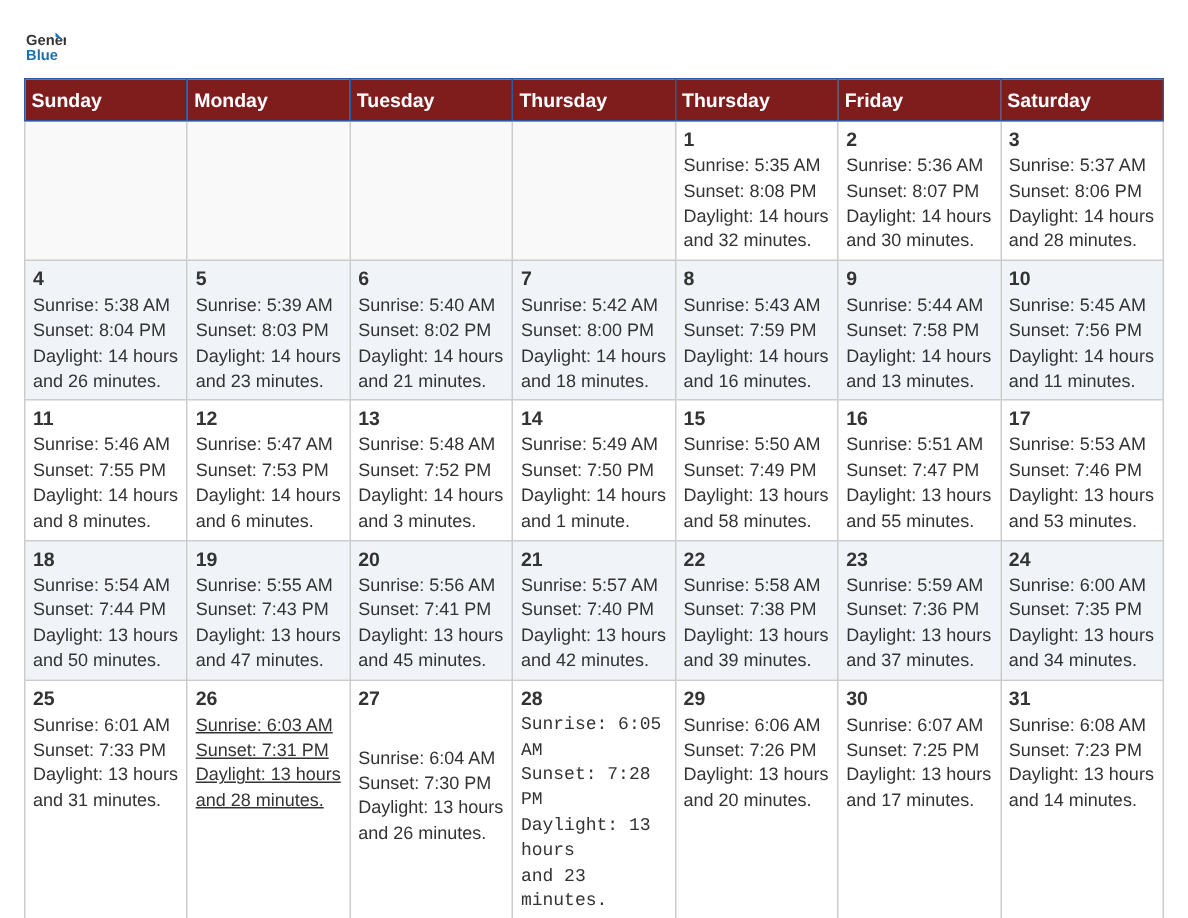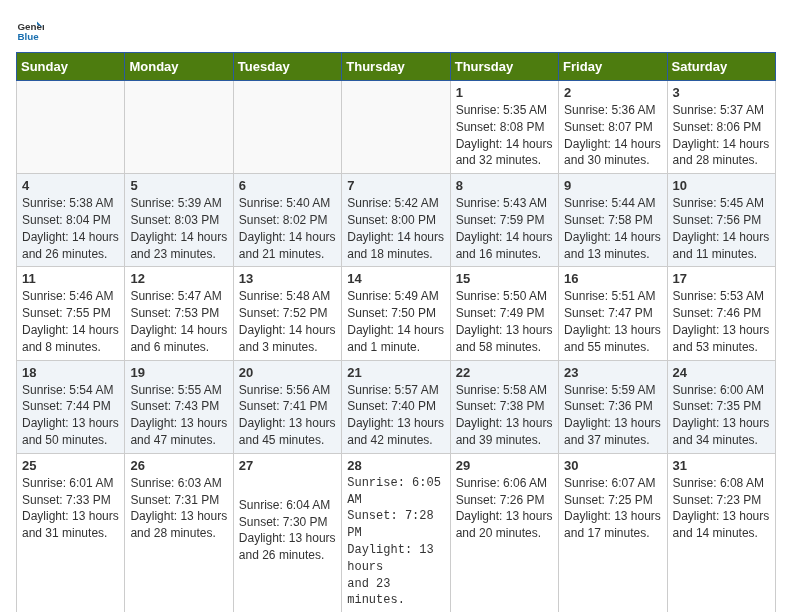--- a/index.html
+++ b/index.html
@@ -36,21 +36,21 @@
     .subtitle {
       font-size: 16px;
       color: #555;
     }
     table {
       width: 100%;
       border-collapse: collapse;
       table-layout: fixed;
     }
     .header-row th {
-      background-color: #4d7c0f;
+      background-color: #7f1d1d;
       color: #fff;
       font-size: 13px;
       font-weight: bold;
       padding: 6px 4px;
       text-align: left;
       border: 1px solid #2a5a9f;
     }
     td {
       border: 1px solid #ccc;
       vertical-align: top;
@@ -296,21 +296,21 @@
       <tr>
         <td>
           <div class="day-num">25</div>
           <div class="day-info" style="white-space: pre-line;">Sunrise: 6:01 AM
 Sunset: 7:33 PM
 Daylight: 13 hours
 and 31 minutes.</div>
         </td>
         <td>
           <div class="day-num">26</div>
-          <div class="day-info" style="white-space: pre-line;">Sunrise: 6:03 AM
+          <div class="day-info" style="white-space: pre-line; text-decoration: underline;">Sunrise: 6:03 AM
 Sunset: 7:31 PM
 Daylight: 13 hours
 and 28 minutes.</div>
         </td>
         <td>
           <div class="day-num">27</div>
           <div class="day-info" style="white-space: pre-line; margin-top: 24px;">Sunrise: 6:04 AM
 Sunset: 7:30 PM
 Daylight: 13 hours
 and 26 minutes.</div>

